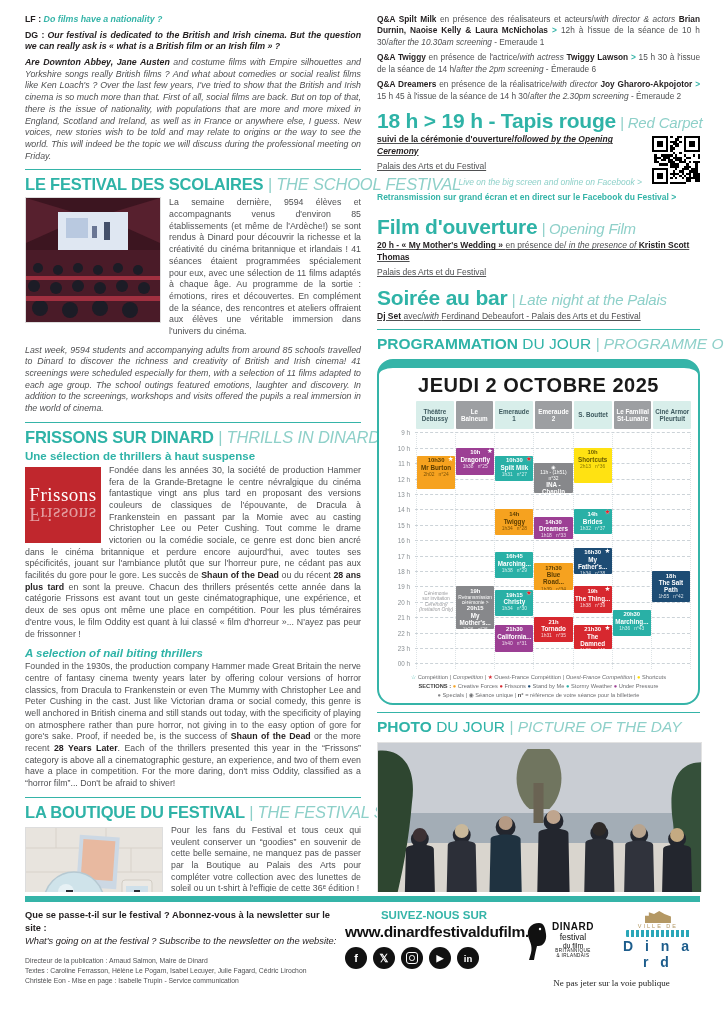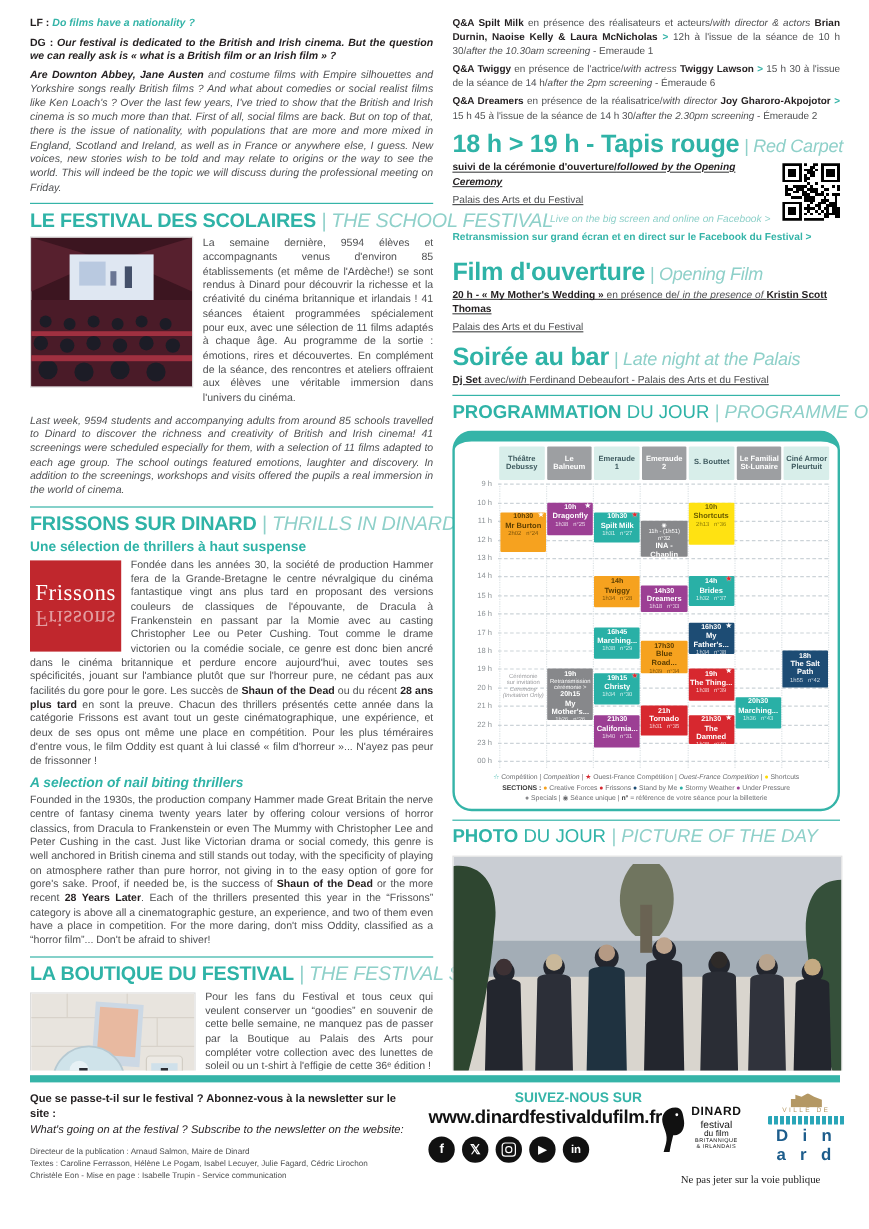--- a/index.html
+++ b/index.html
@@ -98,26 +98,26 @@
   .star-w{color:#fff;}
   .star-r{color:#e8262d;text-shadow:0 0 1px #fff;}
   .legend{text-align:center;font-size:5.7px;line-height:1.5;margin-top:4px;color:#6d6e71;}
 
   
   .photo-day{width:100%;height:188px;display:block;border:1px solid #e2e2e2;}
 
   
   .footer{position:absolute;left:0;right:0;bottom:0;height:128px;padding:0 24px 0 25px;}
   .teal-bar{height:6px;background:#35b4a8;margin-bottom:7px;}
-  .foot-row{display:flex;gap:12px;}
+  .foot-row{display:flex;}
   .foot-news{width:320px;flex:0 0 320px;}
   .news-fr{font-size:9.3px;font-weight:bold;color:#231f20;line-height:1.4;}
   .news-en{font-size:9.3px;font-style:italic;color:#231f20;line-height:1.4;margin-bottom:8px;}
   .credits{font-size:6.8px;color:#4f5052;line-height:1.5;}
-  .foot-follow{width:178px;flex:0 0 178px;text-align:right;}
+  .foot-follow{width:178px;flex:0 0 178px;text-align:center;}
   .follow-t{color:#35b4a8;font-weight:bold;font-size:11.5px;margin-bottom:2px;}
   .site{font-size:15.5px;font-weight:bold;color:#111;letter-spacing:-0.3px;margin-bottom:6px;}
   .socials{display:flex;gap:6px;}
   .soc{width:22px;height:22px;border-radius:50%;background:#111;color:#fff;display:flex;
        align-items:center;justify-content:center;font-weight:bold;font-size:11px;}
   .soc .ig{width:10px;height:10px;border:1.6px solid #fff;border-radius:3px;position:relative;}
   .soc .ig:after{content:"";position:absolute;left:2.4px;top:2.4px;width:3.4px;height:3.4px;
        border:1.4px solid #fff;border-radius:50%;}
   .soc .yt{font-size:9px;}
   .soc .in{font-size:9.5px;letter-spacing:0;}
@@ -407,20 +407,21 @@
 
       <div>
         <h2 class="evt-head"><span class="h-fr">Soirée au bar</span> <span class="h-en">| Late night at the Palais</span></h2>
         <p class="evt-sub"><span class="s-b">Dj Set </span><span class="s-n">avec/</span><span class="s-i">with </span><span class="s-n">Ferdinand Debeaufort - Palais des Arts et du Festival</span></p>
       </div>
 
       <div class="rule"></div>
       <div class="prog-head"><span class="ph-b">PROGRAMMATION</span><span class="ph-m"> DU JOUR </span><span class="ph-e">| PROGRAMME OF THE DAY</span></div>
 
       <div class="sched">
+        <div class="sched-title">JEUDI 2 OCTOBRE 2025</div>
         <div class="venues">
             <div class="venue">Théâtre
 Debussy</div>
             <div class="venue venue-g">Le
 Balneum</div>
             <div class="venue">Emeraude
 1</div>
             <div class="venue venue-g">Emeraude
 2</div>
             <div class="venue">S. Bouttet</div>

